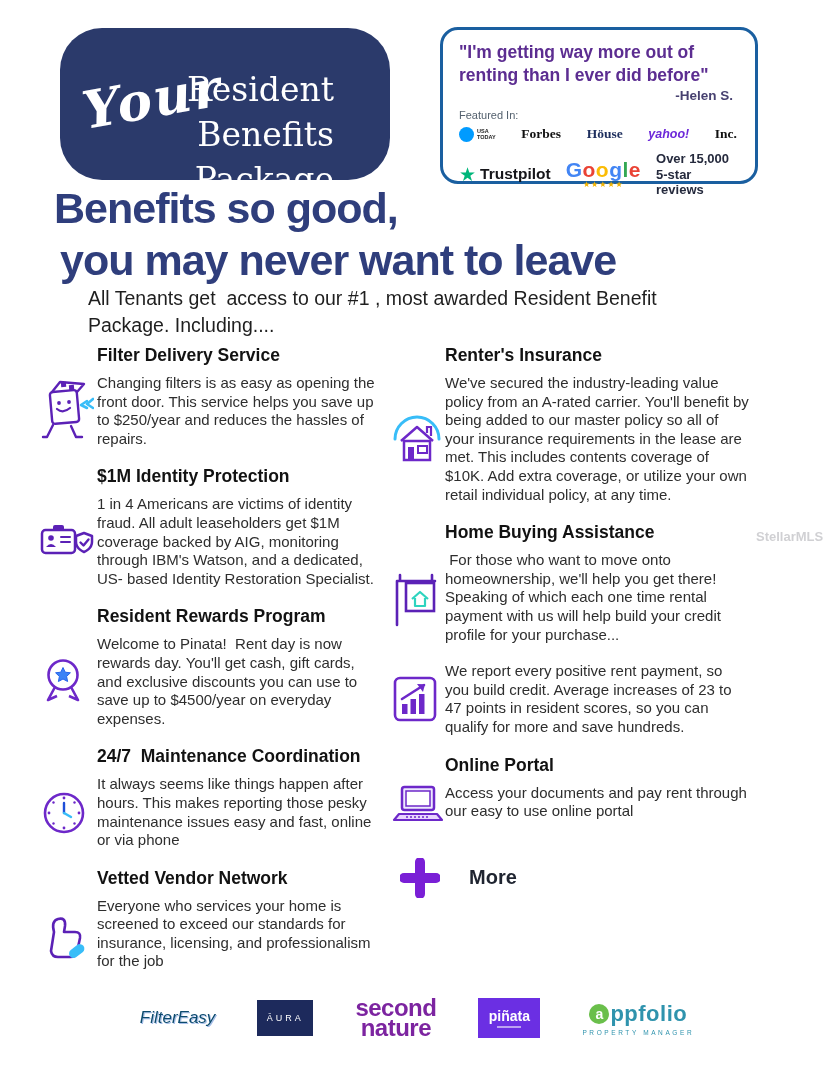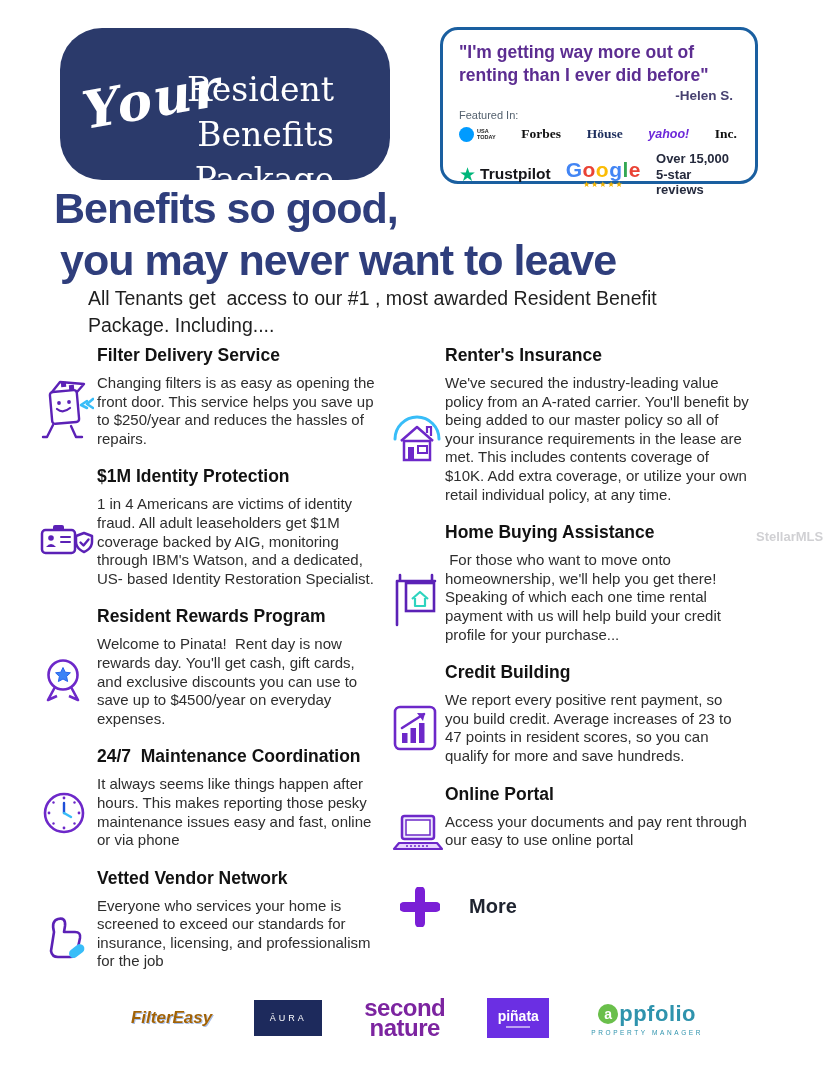--- a/index.html
+++ b/index.html
@@ -56,23 +56,23 @@
   .benefit h3{grid-column:2;margin:0 0 8px;font-size:17.5px;color:#121212;white-space:pre-wrap;}
   .benefit .bicon{grid-column:1;grid-row:2;align-self:center;justify-self:start;}
   .benefit p{grid-column:2;grid-row:2;margin:0;font-size:15px;line-height:18.6px;
              color:#2e2e2e;white-space:pre-wrap;}
   .more-row{display:flex;align-items:center;gap:29px;margin-top:34px;margin-left:8px;}
   .more-row .lbl{font-size:20px;font-weight:bold;color:#1f2430;}
 
   
   .footer{position:absolute;left:0;top:998px;width:834px;display:flex;align-items:center;
           justify-content:center;gap:42px;}
-  .lg-filtereasy{font-size:17px;font-weight:bold;font-style:italic;color:#a16207;
+  .lg-filtereasy{font-size:17px;font-weight:normal;font-style:italic;color:#0c4a6e;
                  text-shadow:0 0 1px #fff,1px 1px 0 #9db8e8;}
-  .lg-aura{width:68px;height:36px;background:#1d2a5c;display:flex;align-items:center;
+  .lg-aura{width:56px;height:36px;background:#1d2a5c;display:flex;align-items:center;
            justify-content:center;color:#fff;font-size:9px;letter-spacing:3px;}
   .lg-secondnature{display:flex;flex-direction:column;align-items:center;color:#7c24a0;
                    font-weight:bold;font-size:24px;line-height:20px;letter-spacing:-.5px;}
   .lg-pinata{width:62px;height:40px;background:#6b2fe3;display:flex;flex-direction:column;
              align-items:center;justify-content:center;color:#fff;}
   .lg-pinata .word{font-size:14px;font-weight:bold;}
   .lg-pinata .tag{width:24px;height:2px;background:rgba(255,255,255,.55);margin-top:2px;}
   .lg-appfolio{display:flex;flex-direction:column;align-items:center;}
   .lg-appfolio .row{display:flex;align-items:center;gap:1px;}
   .lg-appfolio .acircle{width:20px;height:20px;border-radius:50%;background:#6abf4b;color:#fff;
@@ -248,21 +248,20 @@
         <svg width="46" height="58" viewBox="0 0 46 58">
           <path d="M5 12 h38 M8 12 v-6 M40 12 v-6 M5 12 v44" fill="none" stroke="#5b21b6" stroke-width="2.6" stroke-linecap="round"></path>
           <rect x="14" y="14" width="28" height="28" fill="none" stroke="#5b21b6" stroke-width="2.6"></rect>
           <path d="M20 30 l8 -7 8 7 M23 29 v8 h10 v-8" fill="none" stroke="#2dd4bf" stroke-width="2.2" stroke-linejoin="round"></path>
         </svg>
       </span>
       <p> For those who want to move onto homeownership, we'll help you get there! Speaking of which each one time rental payment with us will help build your credit profile for your purchase...</p>
     </div>
 
     <div class="benefit">
-      <h3>Credit Building</h3>
       <span class="bicon">
         <svg width="46" height="50" viewBox="0 0 46 50">
           <rect x="3" y="4" width="40" height="42" rx="5" fill="none" stroke="#6d28c9" stroke-width="2.6"></rect>
           <rect x="10" y="30" width="5.5" height="10" fill="#6d28c9"></rect>
           <rect x="18.5" y="25" width="5.5" height="15" fill="#6d28c9"></rect>
           <rect x="27" y="20" width="5.5" height="20" fill="#6d28c9"></rect>
           <path d="M10 25 L32 11" fill="none" stroke="#6d28c9" stroke-width="2.6" stroke-linecap="round"></path>
           <path d="M25 10 L33 10.2 L31 18" fill="#6d28c9"></path>
         </svg>
       </span>

